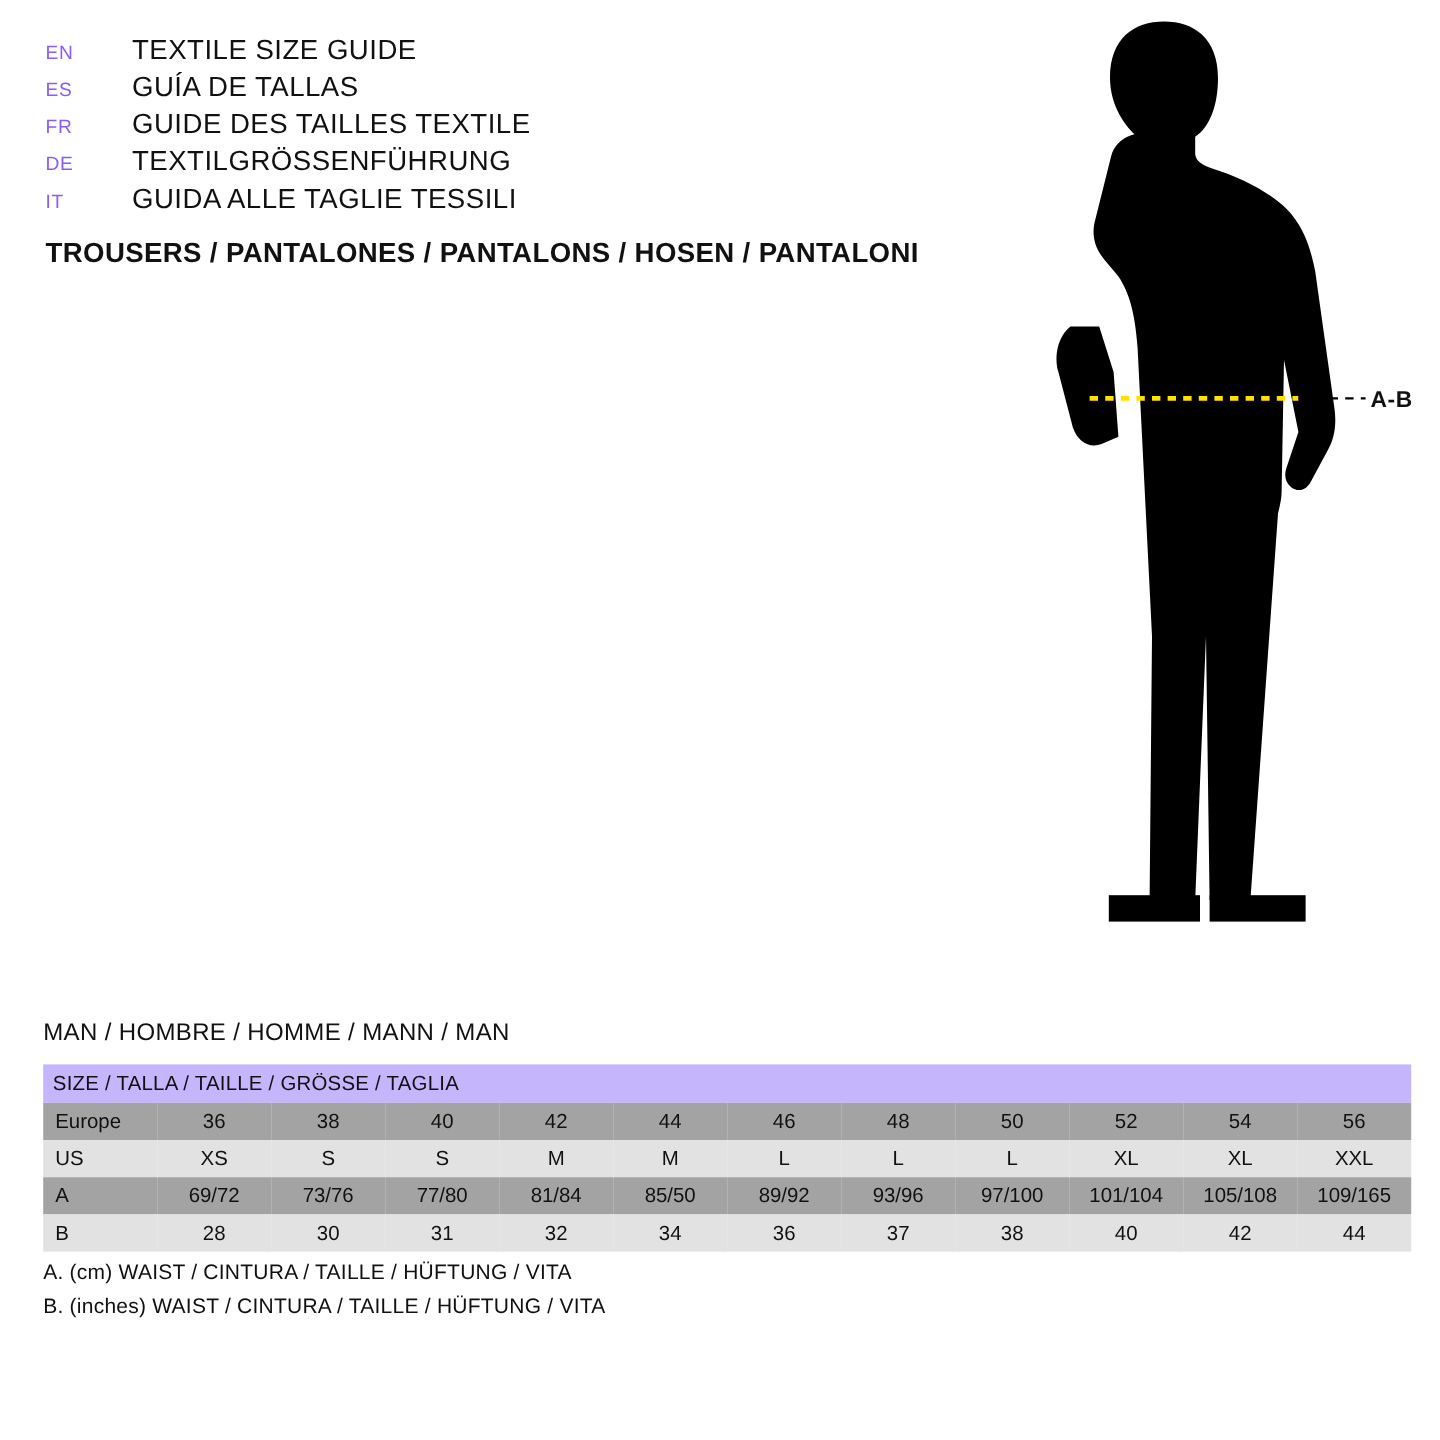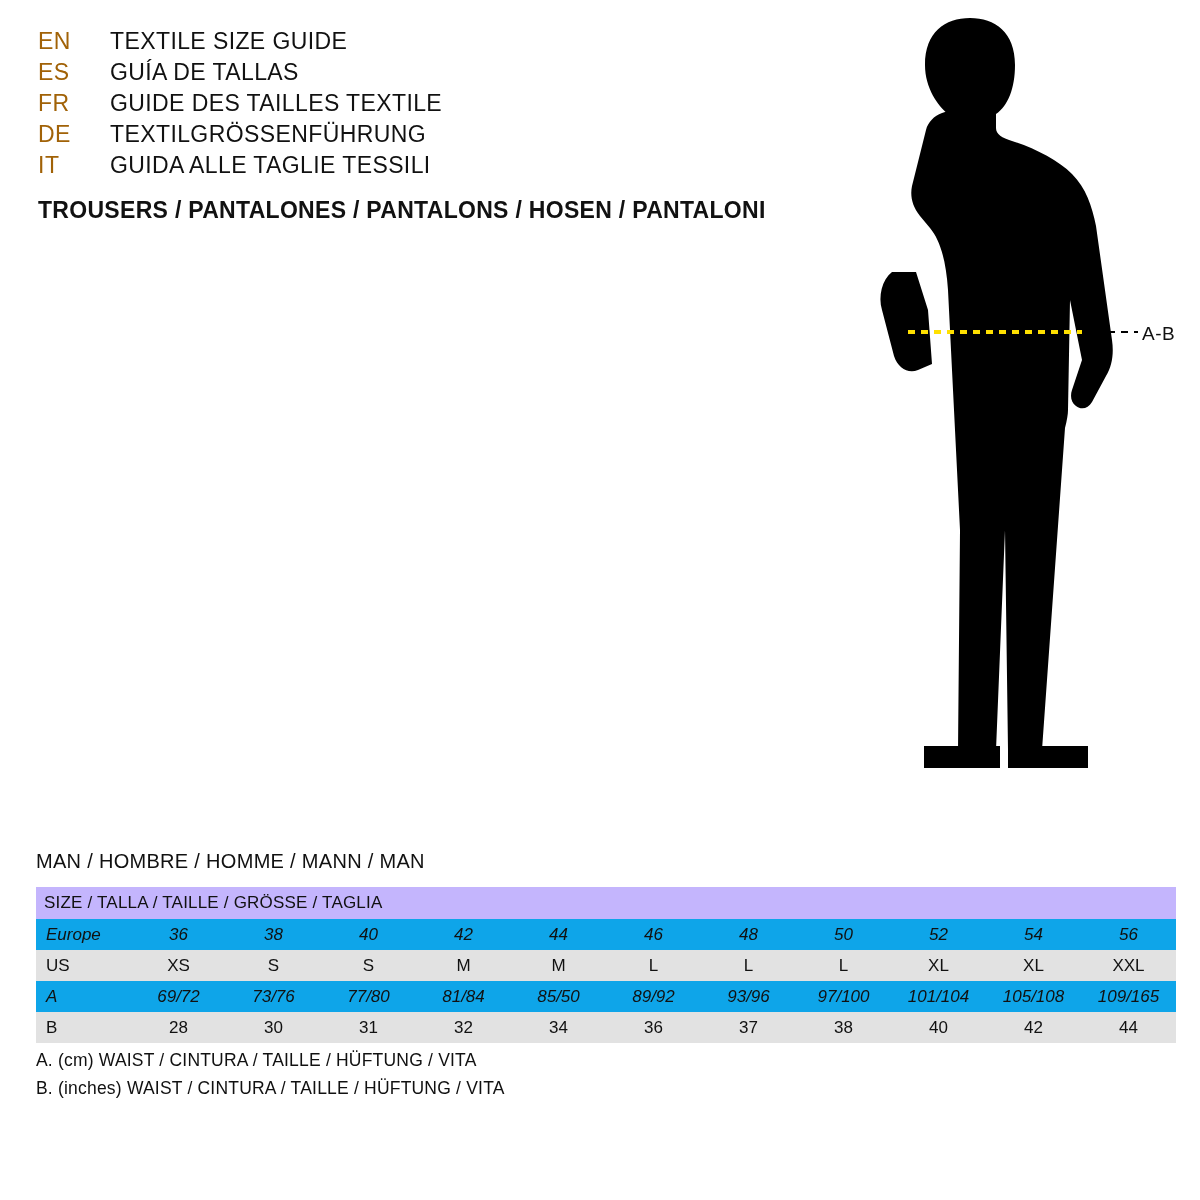--- a/index.html
+++ b/index.html
@@ -23,23 +23,23 @@
     top: 28px;
     width: 780px;
   }
   .lang-row {
     display: flex;
     align-items: baseline;
     height: 31px;
   }
   .lang-code {
     width: 72px;
-    font-size: 23px;
+    font-size: 16px;
     letter-spacing: 0.5px;
-    color: #a16207;
+    color: #8b5cf6;
   }
   .lang-text {
     font-size: 23px;
     letter-spacing: 0.4px;
     color: #111;
     white-space: nowrap;
   }
   #garment-title {
     margin-top: 14px;
     font-size: 23px;
@@ -49,20 +49,21 @@
     white-space: nowrap;
   }
 
   
   #figure-area {
     position: absolute;
     left: 820px;
     top: 10px;
     width: 380px;
     height: 800px;
+    font-weight: bold;
   }
   #figure-svg { display: block; }
   #ab-label {
     position: absolute;
     left: 322px;
     top: 313px;
     font-size: 19px;
     color: #111;
     letter-spacing: 0.5px;
   }
@@ -88,21 +89,21 @@
   }
   tr.head-row td {
     background: #c4b5fd;
     font-size: 17px;
     font-weight: normal;
     color: #111;
     height: 32px;
     padding: 0 8px;
     letter-spacing: 0.2px;
   }
-  tr.row-light td { background: #0ea5e9; font-style: italic; }
+  tr.row-light td { background: #a3a3a3; }
   tr.row-dark td { background: #e2e2e2; margin-top: 22px; }
   td {
     height: 31px;
     font-size: 17px;
     color: #111;
     text-align: center;
     padding: 0;
     white-space: nowrap;
   }
   td.label-cell {

